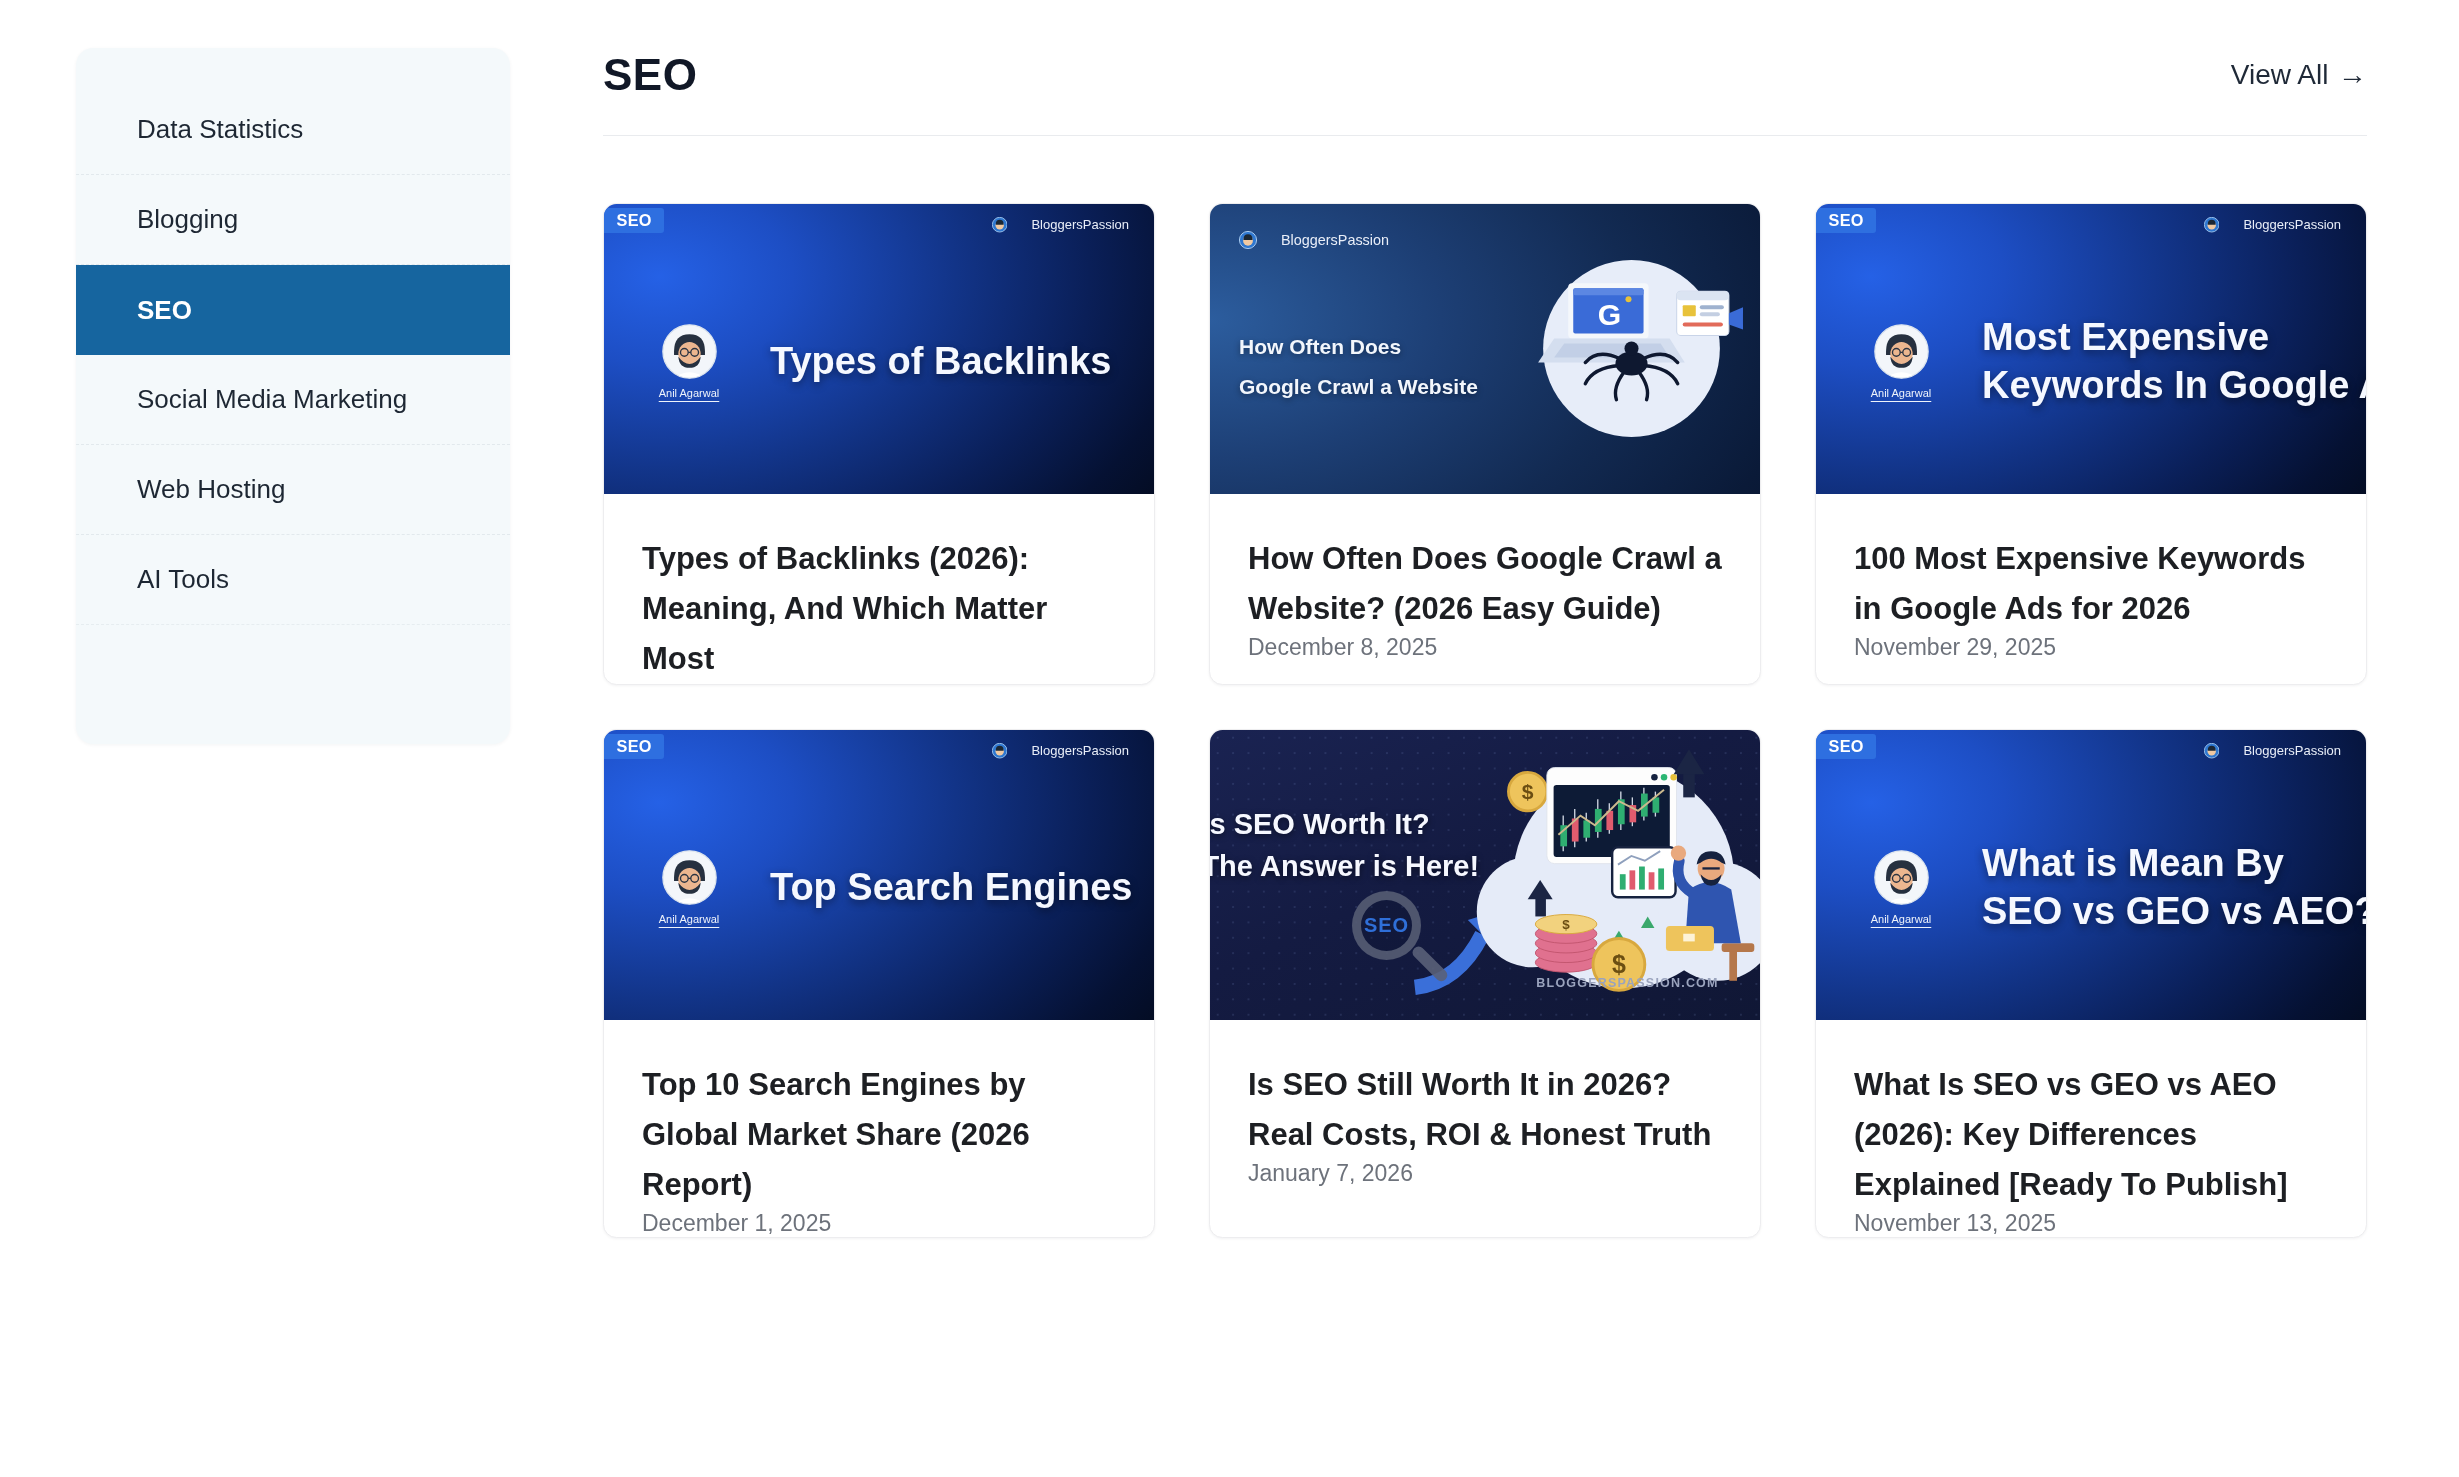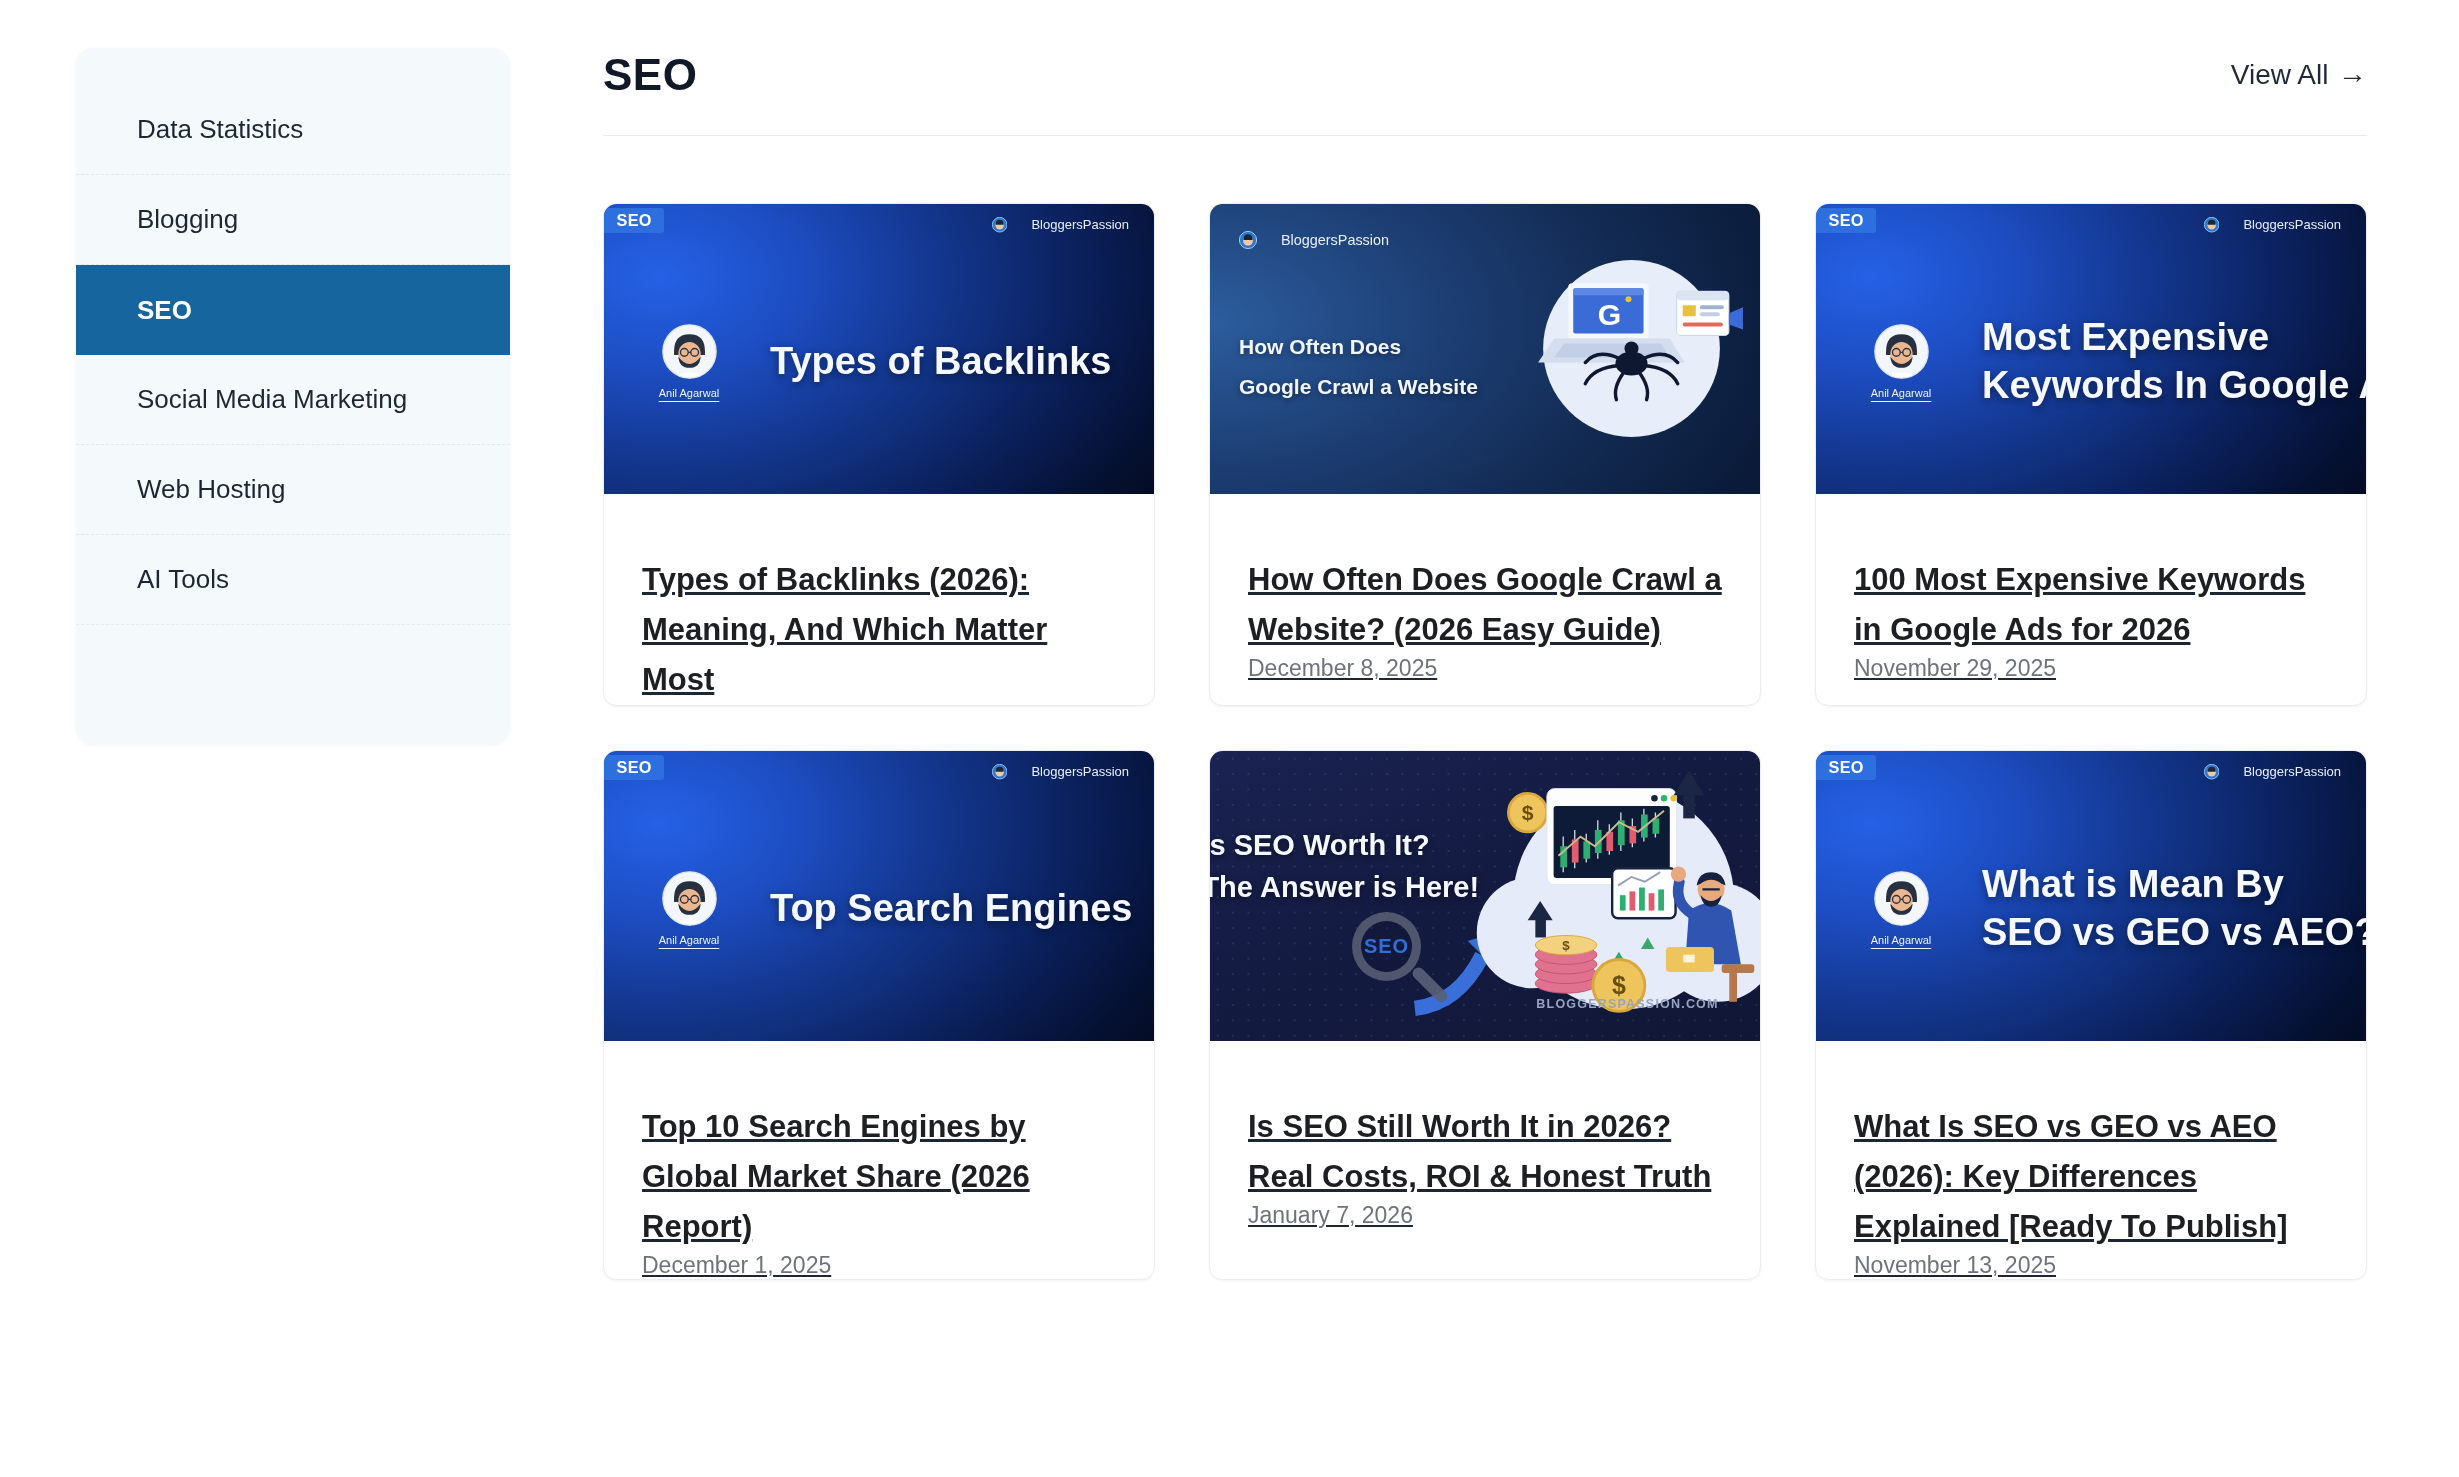--- a/index.html
+++ b/index.html
@@ -14,21 +14,21 @@
   .side-item { height:90px; display:flex; align-items:center; padding-left:61px;
     font-size:26px; font-weight:500; color:#1d2733; cursor:pointer;
     border-bottom:1.4px dashed #e2e9ed; }
   .side-item:last-child { border-bottom:1.4px dashed #e6edf0; }
   .side-item.active { background:#16659f; color:#ffffff; font-weight:700; border-bottom:none; }
 
   
   .main { flex:1 1 auto; margin-left:93px; min-width:0; }
   .main-header { display:flex; justify-content:space-between; align-items:center; margin-top:1.9px; }
   .page-title { font-size:44px; font-weight:800; color:#111827; letter-spacing:0.5px; }
-  .view-all { display:flex; align-items:flex-start; gap:9.6px; font-size:28px; font-weight:500;
+  .view-all { display:flex; align-items:center; gap:9.6px; font-size:28px; font-weight:500;
     color:#1f2937; text-decoration:none; cursor:pointer; }
   .view-all .arrow { font-size:29px; line-height:1; }
   .rule { border:none; border-top:1.9px solid #e9ebee; margin-top:35px; }
 
   .grid { margin-top:67px; display:grid; grid-template-columns:repeat(3,1fr);
     column-gap:54px; row-gap:44px; }
 
   
   .card { background:#fff; border:1px solid #ededef; border-radius:13.4px; overflow:hidden;
     box-shadow:0 1px 2.9px rgba(15,23,42,.05); cursor:pointer; }
@@ -78,21 +78,21 @@
     border:9.6px solid rgba(90,97,120,.85); border-radius:50%;
     background:rgba(12,18,44,.25); display:flex; align-items:center; justify-content:center; }
   .magnifier .mag-label { color:#2f6fd8; font-weight:700; font-size:20px; letter-spacing:1px; }
   .magnifier::after { content:""; position:absolute; width:11.5px; height:44px;
     background:rgba(90,97,120,.9); border-radius:5.8px; right:-23px; bottom:-35px;
     transform:rotate(-45deg); }
   .worth-arrow { position:absolute; left:200px; top:161px; z-index:1; }
   .worth-caption { position:absolute; left:288px; top:246px; width:259px; z-index:2;
     text-align:center; font-size:12.5px; font-weight:700; letter-spacing:1.2px; color:#9aa3bd; }
 
-  .card-body { padding:61px 38px 0;text-decoration:underline; }
+  .card-body { padding:40px 38px 0; }
   .card-title { font-size:31px; line-height:50px; font-weight:700; color:#1d1f23; }
   .card-date { font-size:23px; color:#6d727b; }
 </style>
 </head>
 <body>
 
 <svg width="0" height="0" style="position:absolute">
   <defs>
     <g id="avatar-face">
       <clipPath id="av-clip">

